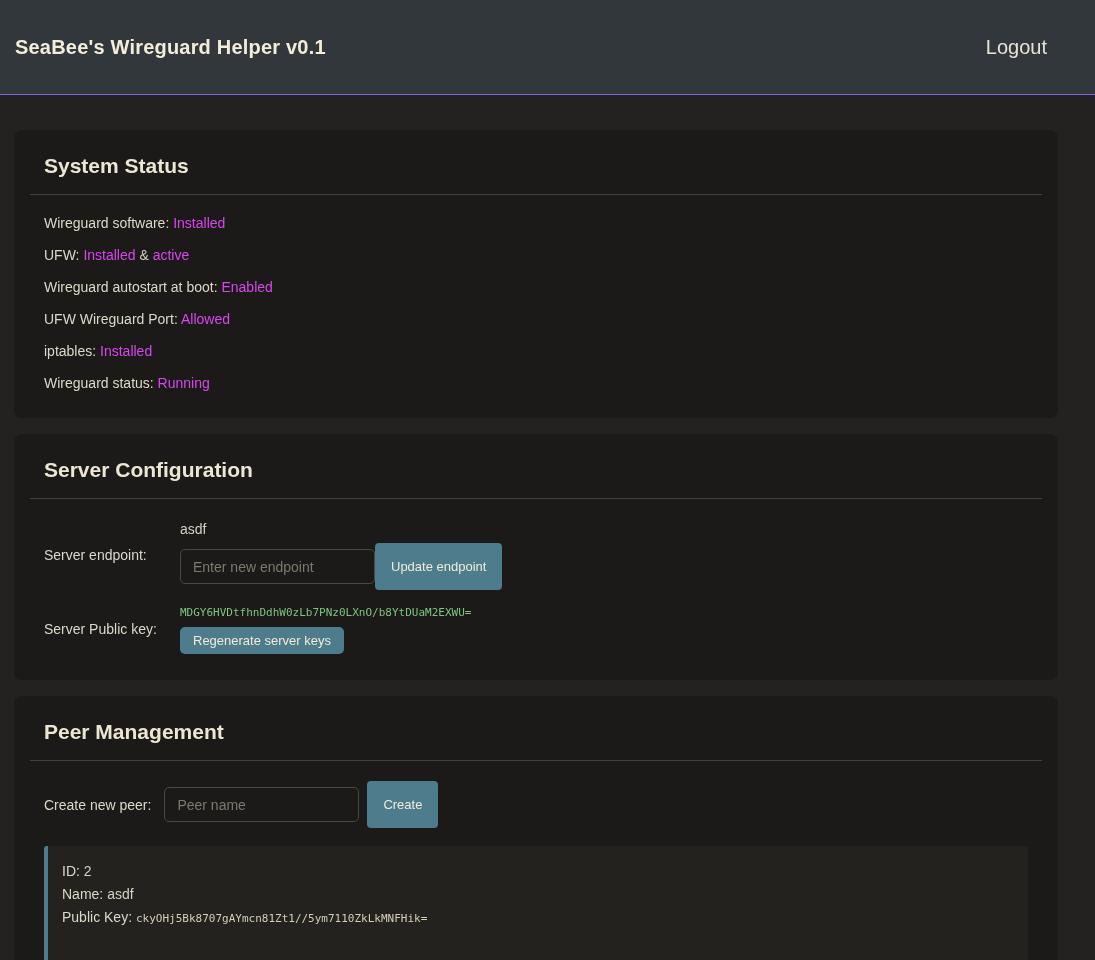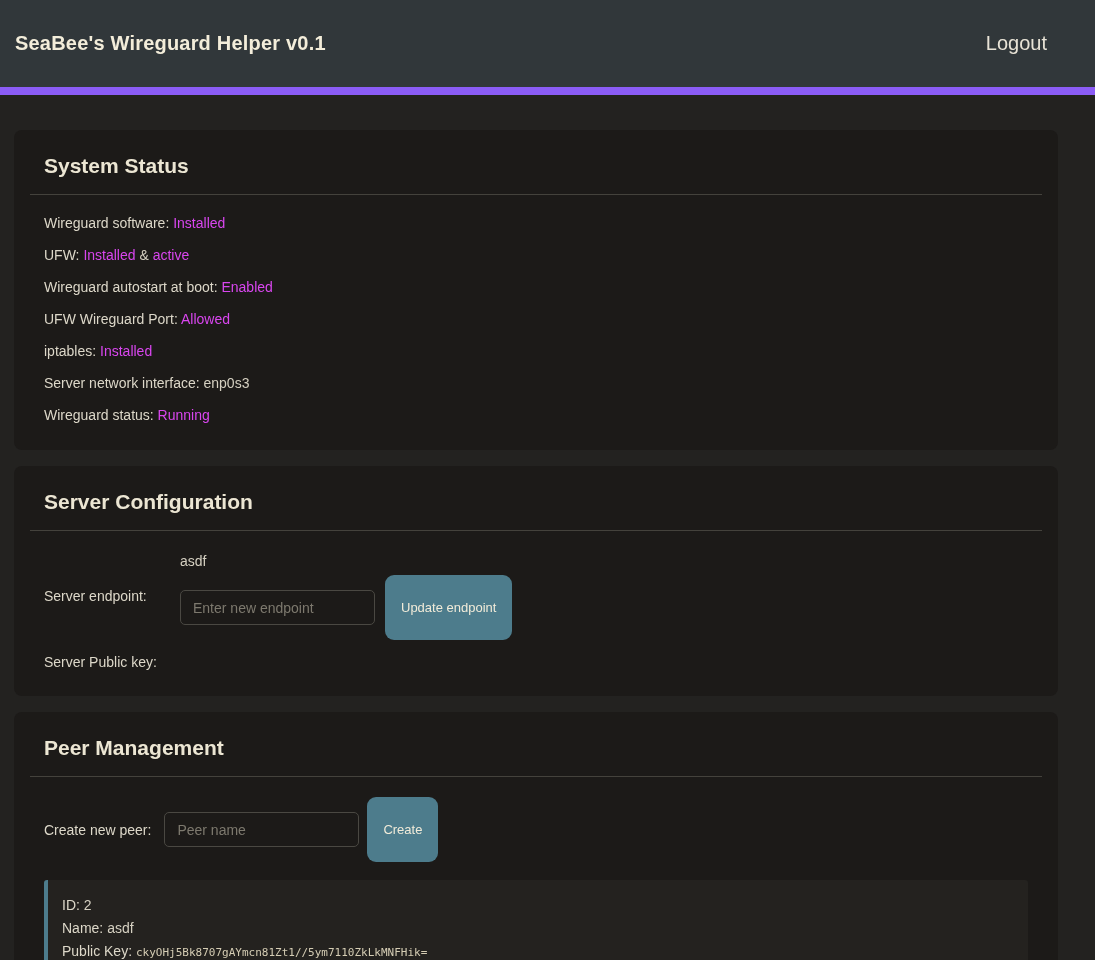--- a/index.html
+++ b/index.html
@@ -5,21 +5,21 @@
   * { margin:0; padding:0; box-sizing:border-box; }
   html,body { width:1095px; height:960px; overflow:hidden; }
   body {
     background:#232220;
     font-family:"Liberation Sans","DejaVu Sans",sans-serif;
     color:#d9d4c5;
   }
   
   .app-header {
     height:95px; background:#31373a;
-    border-bottom:8px solid #8b5cf6;
+    border-bottom:1px solid #8b5cf6;
     display:flex; align-items:center; justify-content:space-between;
     padding:0 48px 0 15px;
   }
   .app-title { font-size:20px; font-weight:bold; color:#f3edda; letter-spacing:.2px; }
   .logout-link { font-size:20px; color:#e8e3d6; text-decoration:none; cursor:pointer; }
   
   .main-content { margin:35px 37px 0 14px; width:1044px; }
   .card {
     background:#1c1a18; border-radius:8px;
     padding:22px 16px 26px 16px; margin-bottom:16px;
@@ -34,32 +34,32 @@
   .lbl { font-weight:normal; color:#ddd8c9; }
   .ok { color:#d946ef; }
   .plain { color:#d5d0c1; }
   
   .form-row { display:flex; align-items:center; margin-bottom:14px; }
   .form-row:last-child { margin-bottom:0; }
   .form-label { font-size:14px; font-weight:normal; color:#ddd8c9; min-width:136px; }
   .form-label.auto { min-width:0; margin-right:13px; }
   .form-content { display:flex; flex-direction:column; align-items:flex-start; }
   .current-value { font-size:14px; color:#d5d0c1; line-height:21px; margin-bottom:3px; }
-  .input-row { display:flex; align-items:center; gap:10px; }
+  .input-row { display:flex; align-items:center; }
   .text-input {
     width:195px; height:35px; padding:0 12px;
     background:transparent; color:#d5d0c1;
     border:1px solid #4a4842; border-radius:5px;
     font-size:14px; font-family:inherit; outline:none;
   }
   .text-input::placeholder { color:#7d796e; }
   .btn {
     background:#4d7c8c; color:#f1ebd9; border:none; cursor:pointer;
     font-family:inherit; font-size:13px; line-height:17px;
-    padding:24px 16px; border-radius:9px;
+    padding:15px 16px; border-radius:4px;
   }
   .btn-sm { padding:5px 13px; border-radius:5px; }
   .mono { font-family:"DejaVu Sans Mono","Liberation Mono",monospace; }
   .key-green { font-size:11px; line-height:17px; color:#7cc67f; margin-bottom:6px; }
   .create-row { margin-bottom:18px; }
   .create-row .text-input { margin-right:0; }
   .create-row .btn { margin-left:8px; }
   
   .peer-card {
     background:#24221f; border-left:4px solid #4d7c8c; border-radius:3px;
@@ -80,41 +80,44 @@
 
   <section class="card">
     <h2>System Status</h2>
     <hr>
     <div class="card-inner">
         <p class="status-line"><span class="lbl">Wireguard software:</span> <span class="ok">Installed</span></p>
         <p class="status-line"><span class="lbl">UFW:</span> <span class="ok">Installed</span><span class="plain"> &amp; </span><span class="ok">active</span></p>
         <p class="status-line"><span class="lbl">Wireguard autostart at boot:</span> <span class="ok">Enabled</span></p>
         <p class="status-line"><span class="lbl">UFW Wireguard Port:</span> <span class="ok">Allowed</span></p>
         <p class="status-line"><span class="lbl">iptables:</span> <span class="ok">Installed</span></p>
-        <p class="status-line"><span class="lbl">Server network interface:</span> <span class="plain">enp0s3</span></p>
         <p class="status-line"><span class="lbl">Wireguard status:</span> <span class="ok">Running</span></p>
       </div>
   </section>
 
   <section class="card">
     <h2>Server Configuration</h2>
     <hr>
     <div class="card-inner">
       <div class="form-row">
         <div class="form-label">Server endpoint:</div>
         <div class="form-content">
           <div class="current-value">asdf</div>
           <div class="input-row">
             <input type="text" class="text-input" placeholder="Enter new endpoint" style="">
             <button class="btn">Update endpoint</button>
           </div>
         </div>
       </div>
       <div class="form-row">
         <div class="form-label">Server Public key:</div>
+        <div class="form-content">
+          <div class="mono key-green">MDGY6HVDtfhnDdhW0zLb7PNz0LXnO/b8YtDUaM2EXWU=</div>
+          <button class="btn btn-sm">Regenerate server keys</button>
+        </div>
       </div>
     </div>
   </section>
 
   <section class="card">
     <h2>Peer Management</h2>
     <hr>
     <div class="card-inner">
       <div class="form-row create-row">
         <div class="form-label auto">Create new peer:</div>

